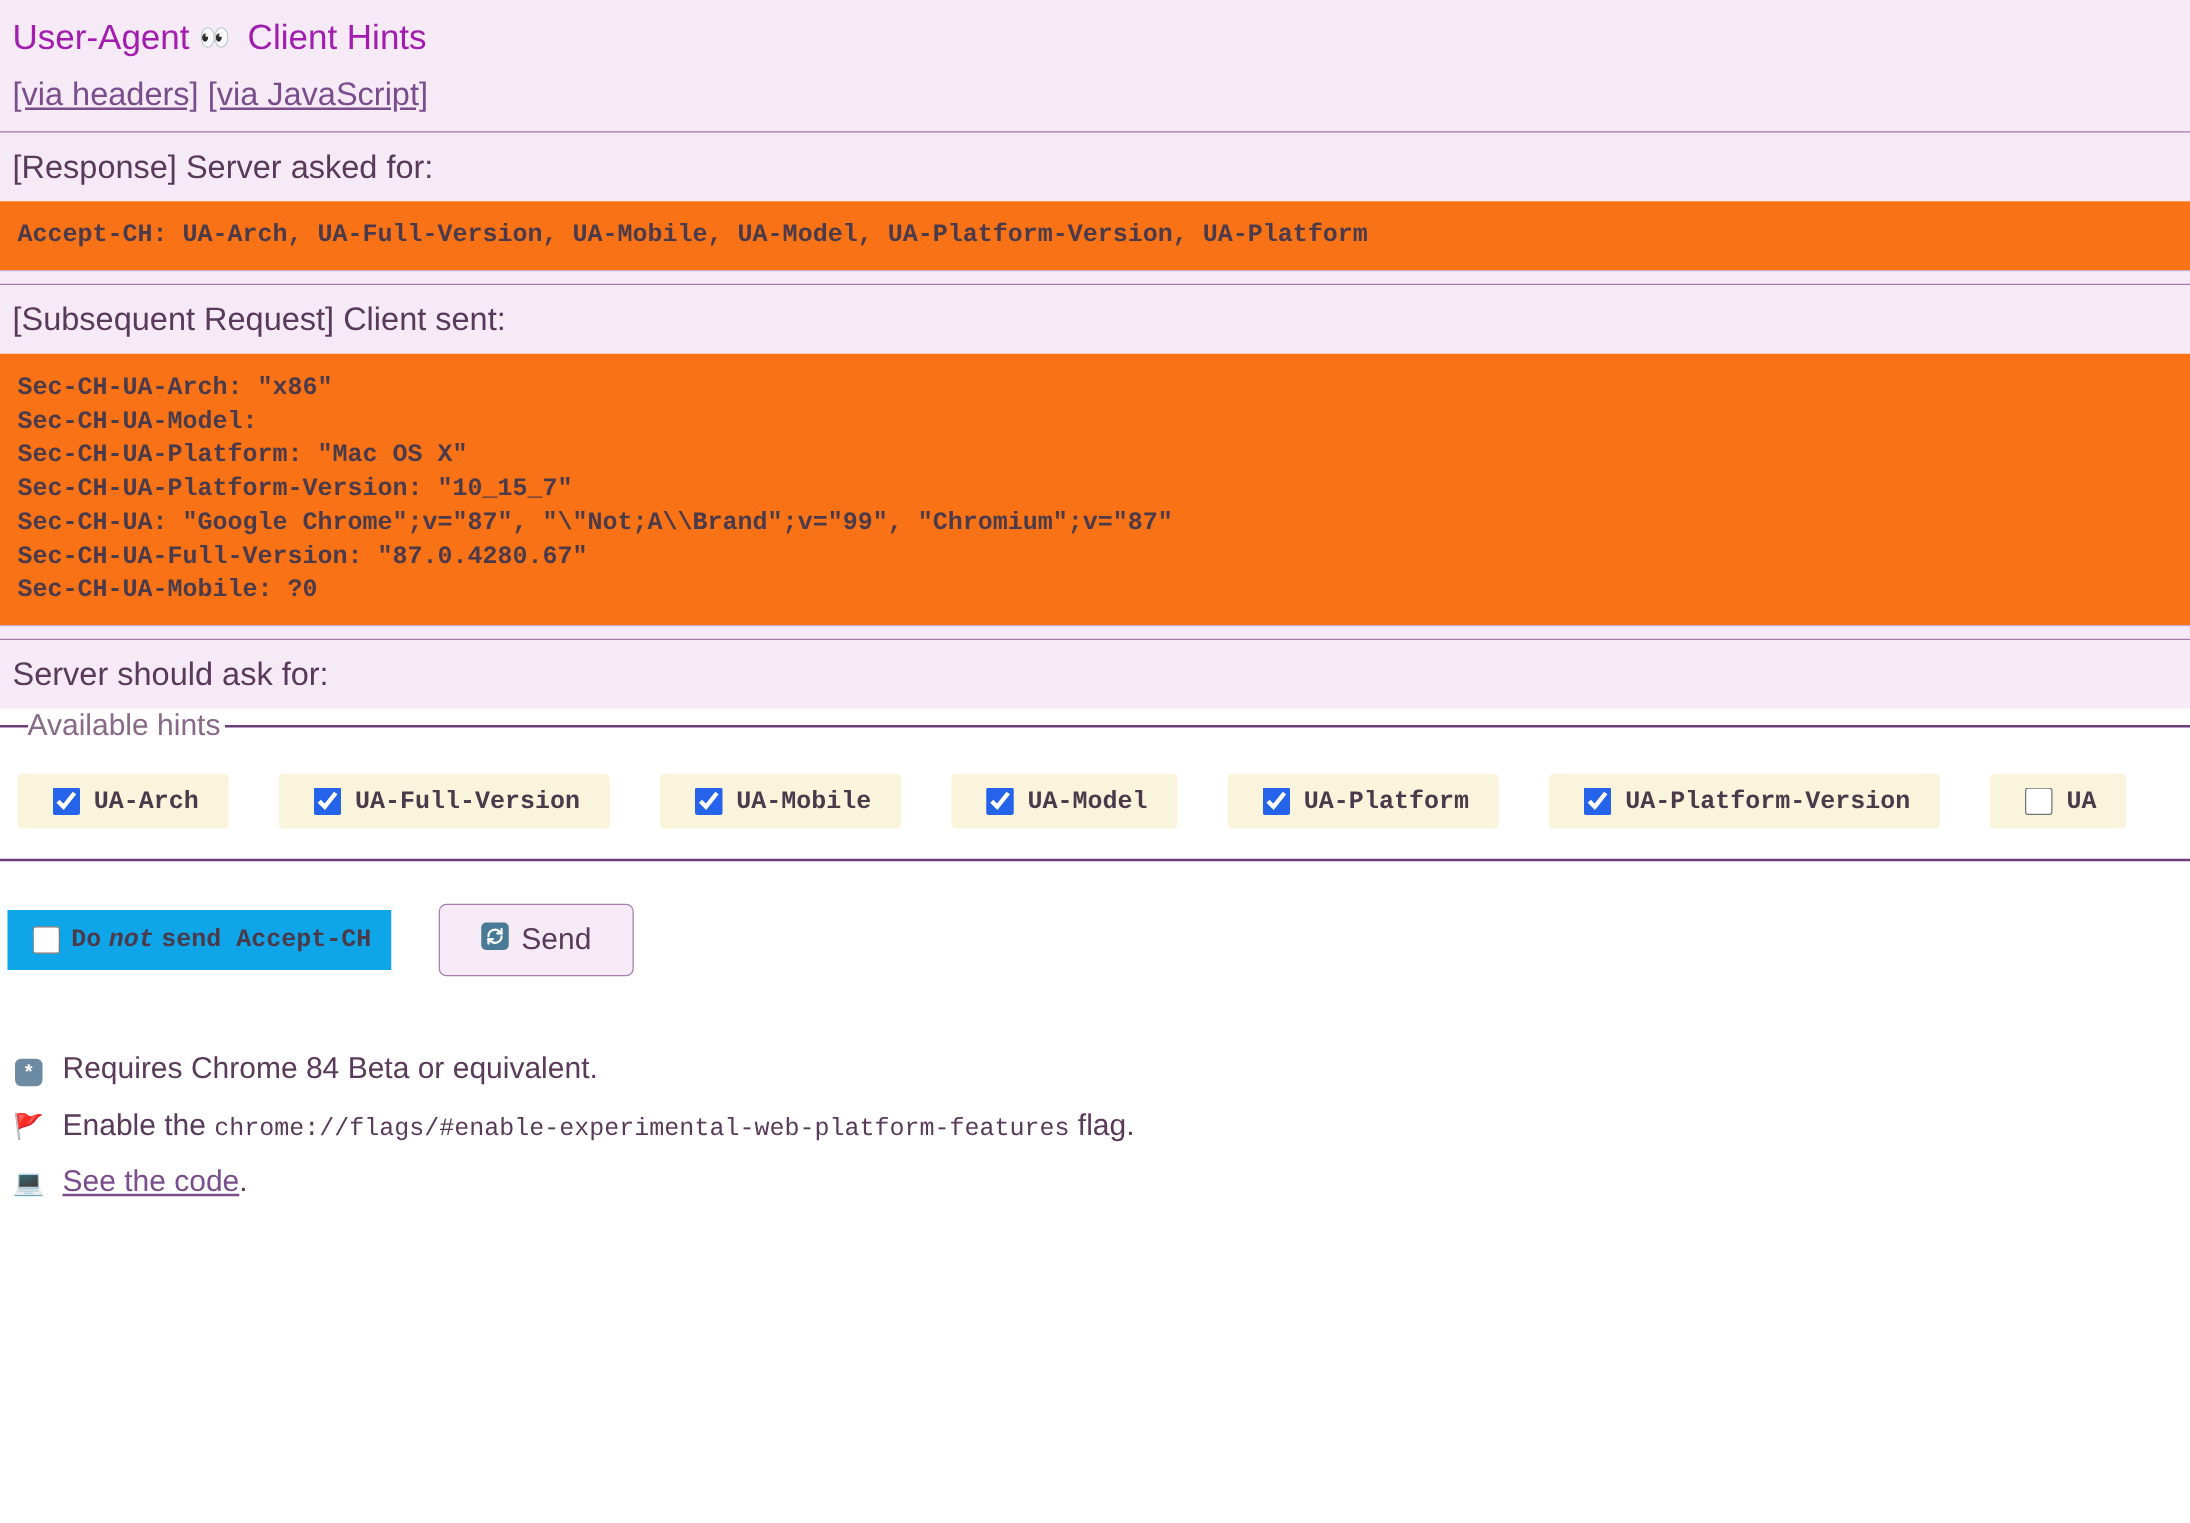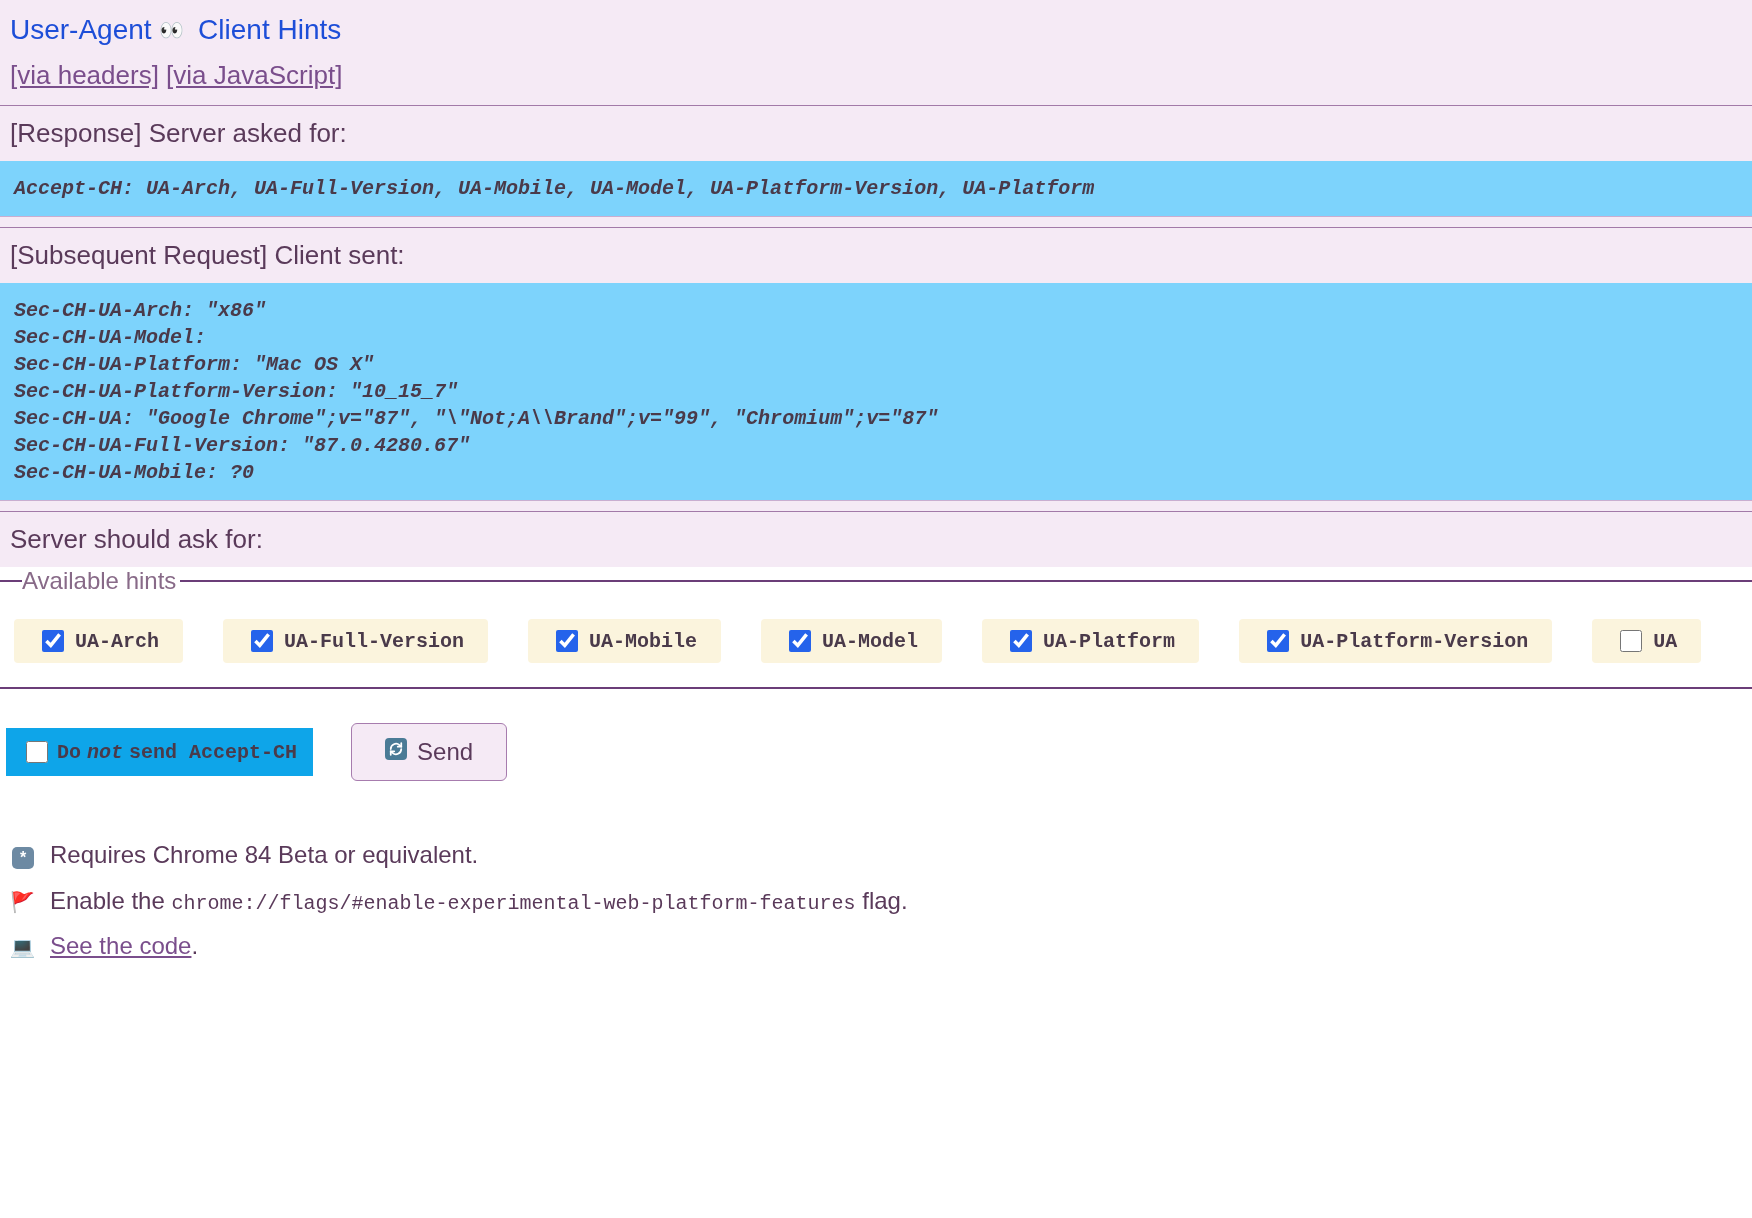--- a/index.html
+++ b/index.html
@@ -12,21 +12,21 @@
   }
   .header-area {
     background: #f5eaf5;
     padding: 8px 10px 0 10px;
   }
   h1 {
     margin: 0;
     padding: 6px 0 14px 0;
     font-weight: 400;
     font-size: 28px;
-    color: #1d4ed8;
+    color: #a21caf;
   }
   .eyes-icon {
     font-size: 20px;
     vertical-align: 2px;
     padding-right: 6px;
   }
   .nav-links {
     padding: 0 0 14px 0;
     font-size: 26px;
   }
@@ -37,29 +37,28 @@
   .section-hdr {
     font-size: 26px;
     color: #5a3a5a;
     padding: 12px 10px;
     border-top: 1px solid #a27aa8;
     background: #f5eaf5;
   }
   pre.codeblock {
     margin: 0;
     padding: 14px 14px;
-    background: #7dd3fc;
+    background: #f97316;
     font-family: "Courier New", Courier, monospace;
     font-size: 20px;
     font-weight: bold;
     color: #4a3a4a;
     white-space: pre-wrap;
     word-break: break-all;
     line-height: 1.35;
-    font-style: italic;
   }
   .gap-block {
     background: #f5eaf5;
     height: 10px;
     border-top: 1px solid #c9aed0;
   }
   
   .hints-wrap {
     background: #ffffff;
     padding: 0 0 0 0;

